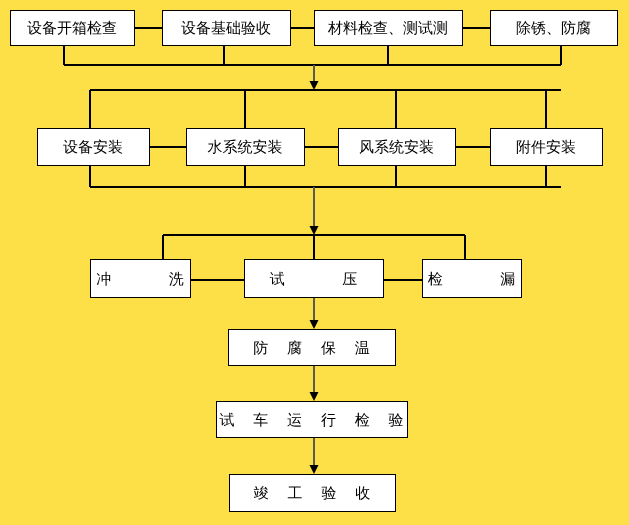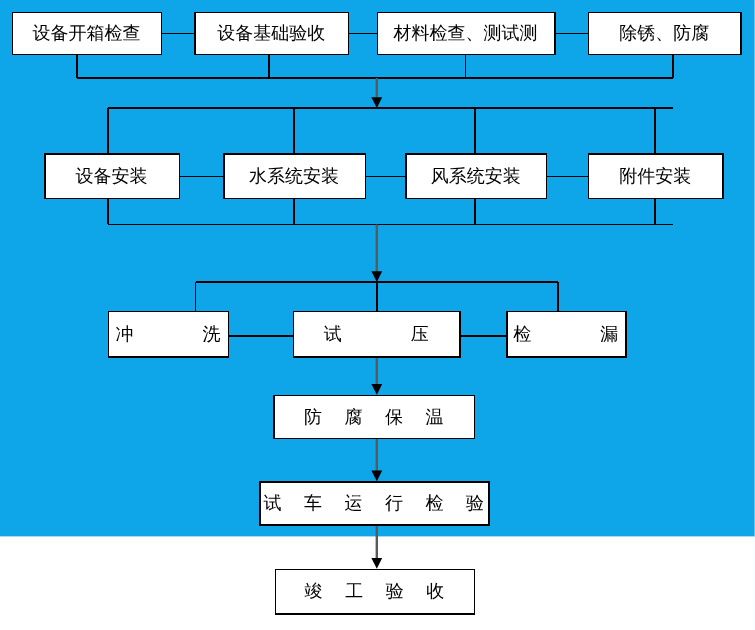--- a/index.html
+++ b/index.html
@@ -9,22 +9,22 @@
   }
   body {
     width: 629px;
     height: 525px;
     font-family: "DejaVu Sans", "Liberation Sans", sans-serif;
     overflow: hidden;
   }
   #flow-root {
     position: relative;
     width: 629px;
-    height: 447px;
-    background: #0ea5e9;
+    height: 525px;
+    background: #fde047;
   }
   #flow-svg {
     position: absolute;
     left: 0;
     top: 0;
     width: 629px;
     height: 525px;
     display: block;
   }
   .node-box {

